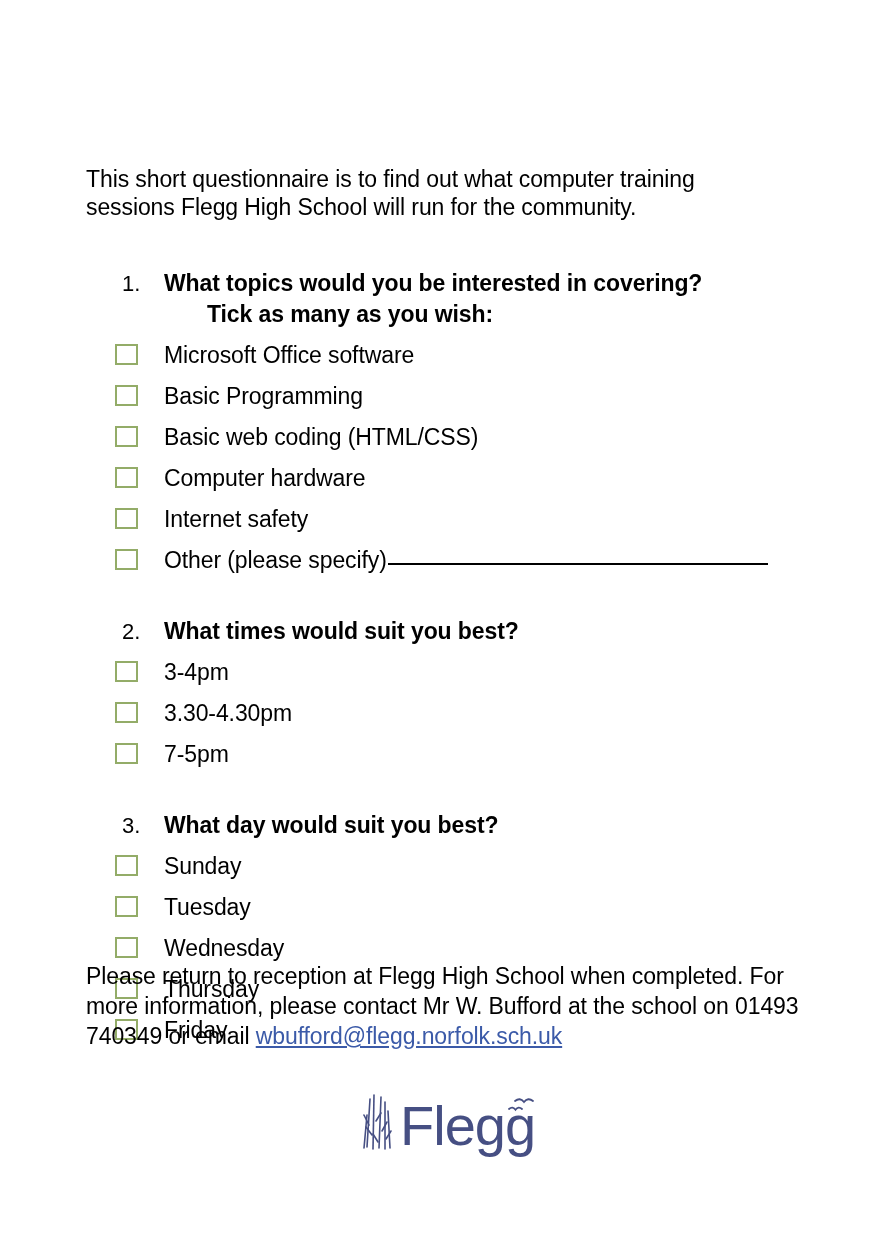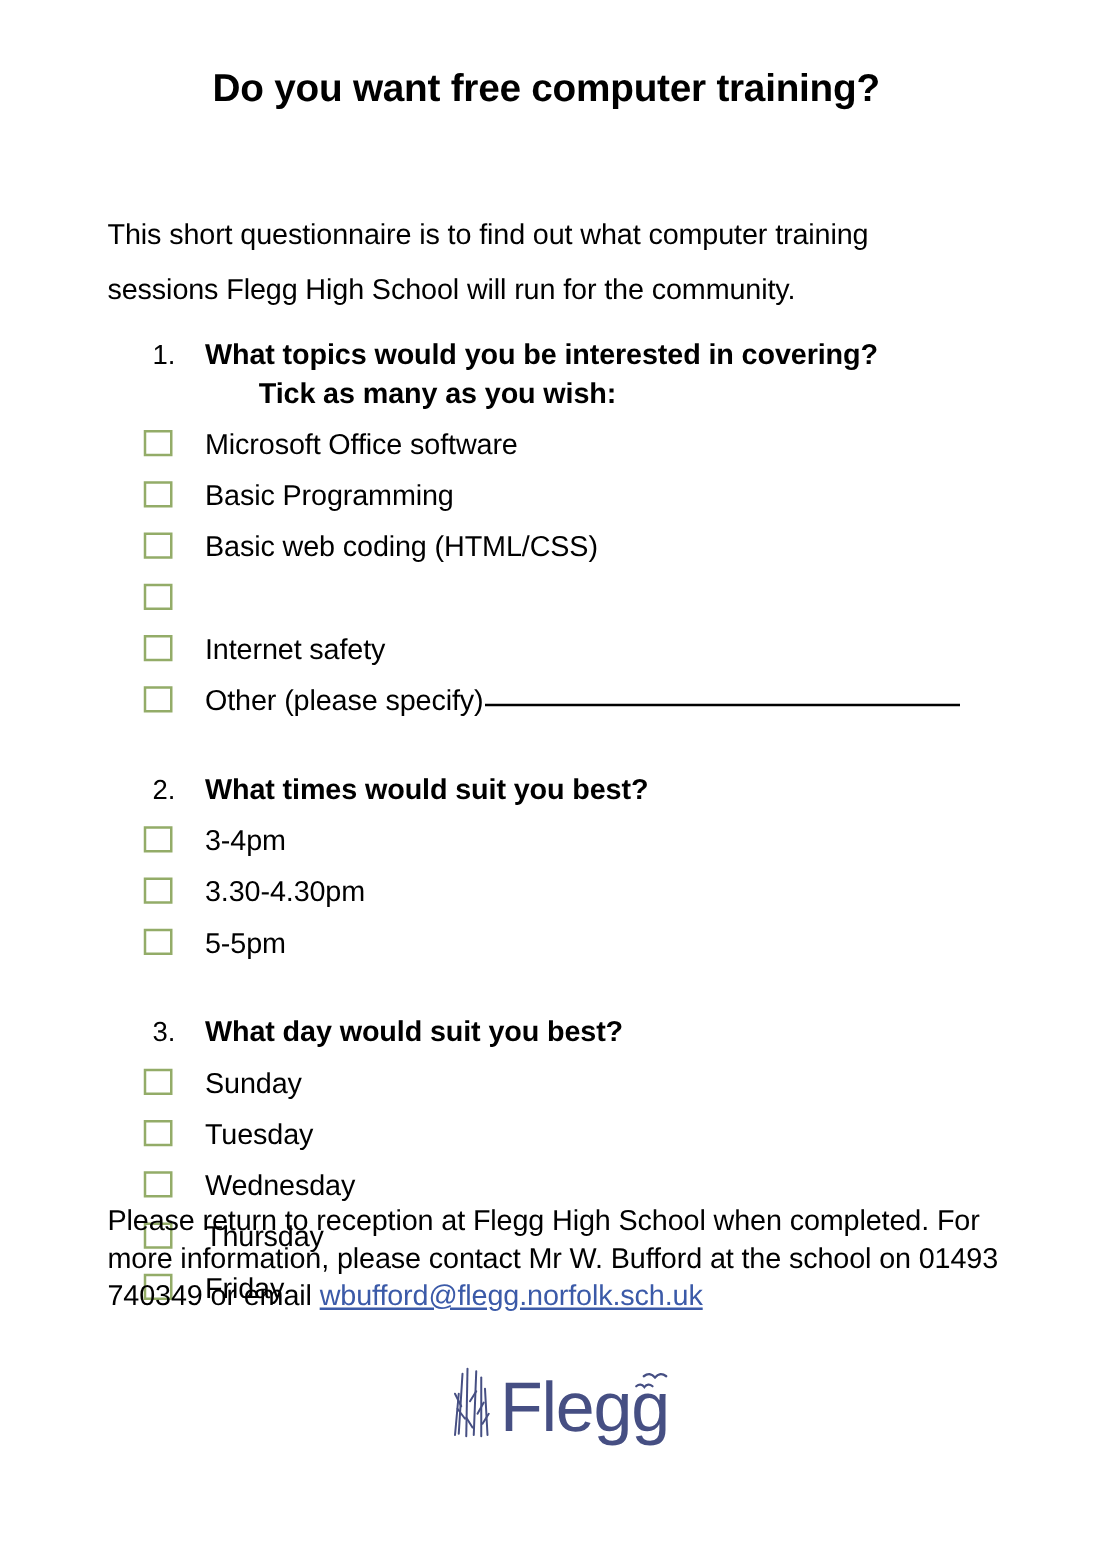--- a/index.html
+++ b/index.html
@@ -36,21 +36,21 @@
     line-height: 1.15;
   }
 
   
   .intro {
     position: absolute;
     top: 142px;
     left: 86px;
     width: 690px;
     font-size: 23px;
-    line-height: 44px;
+    line-height: 28px;
     letter-spacing: -0.1px;
   }
 
   
   .questions {
     position: absolute;
     top: 268px;
     left: 0;
     width: 874px;
   }
@@ -147,21 +147,20 @@
     height: 80px;
     text-decoration: underline;
   }
   .logo svg { display: block; }
 </style>
 </head>
 <body>
 
 <div class="page">
 
-  <h1 class="doc-title">Do you want free computer training?</h1>
 
   <p class="intro">This short questionnaire is to find out what computer training sessions Flegg High School will run for the community.</p>
 
   <div class="questions">
 
     <div class="question-block q1">
       <div class="q-heading">
         <span class="q-number">1.</span>
         <span>What topics would you be interested in covering?</span>
         <div class="q-subheading">Tick as many as you wish:</div>
@@ -174,20 +173,21 @@
         <div class="option-row">
           <span class="checkbox"></span>
           <span class="option-label">Basic Programming</span>
         </div>
         <div class="option-row">
           <span class="checkbox"></span>
           <span class="option-label">Basic web coding (HTML/CSS)</span>
         </div>
         <div class="option-row">
           <span class="checkbox"></span>
+          <span class="option-label">Computer hardware</span>
         </div>
         <div class="option-row">
           <span class="checkbox"></span>
           <span class="option-label">Internet safety</span>
         </div>
         <div class="option-row">
           <span class="checkbox"></span>
           <span class="option-label">Other (please specify)</span><span class="specify-line"></span>
         </div>
       </div>
@@ -202,21 +202,21 @@
         <div class="option-row">
           <span class="checkbox"></span>
           <span class="option-label">3-4pm</span>
         </div>
         <div class="option-row">
           <span class="checkbox"></span>
           <span class="option-label">3.30-4.30pm</span>
         </div>
         <div class="option-row">
           <span class="checkbox"></span>
-          <span class="option-label">5-5pm</span>
+          <span class="option-label">7-5pm</span>
         </div>
       </div>
     </div>
 
     <div class="question-block q3">
       <div class="q-heading">
         <span class="q-number">3.</span>
         <span>What day would suit you best?</span>
       </div>
       <div class="options">

